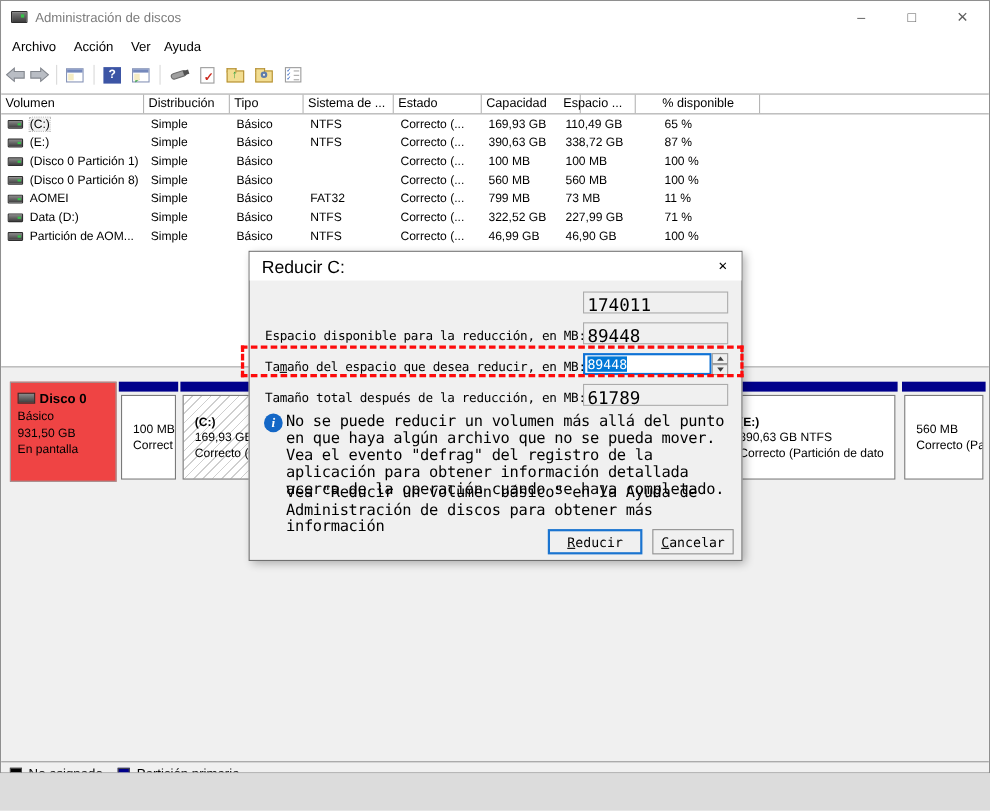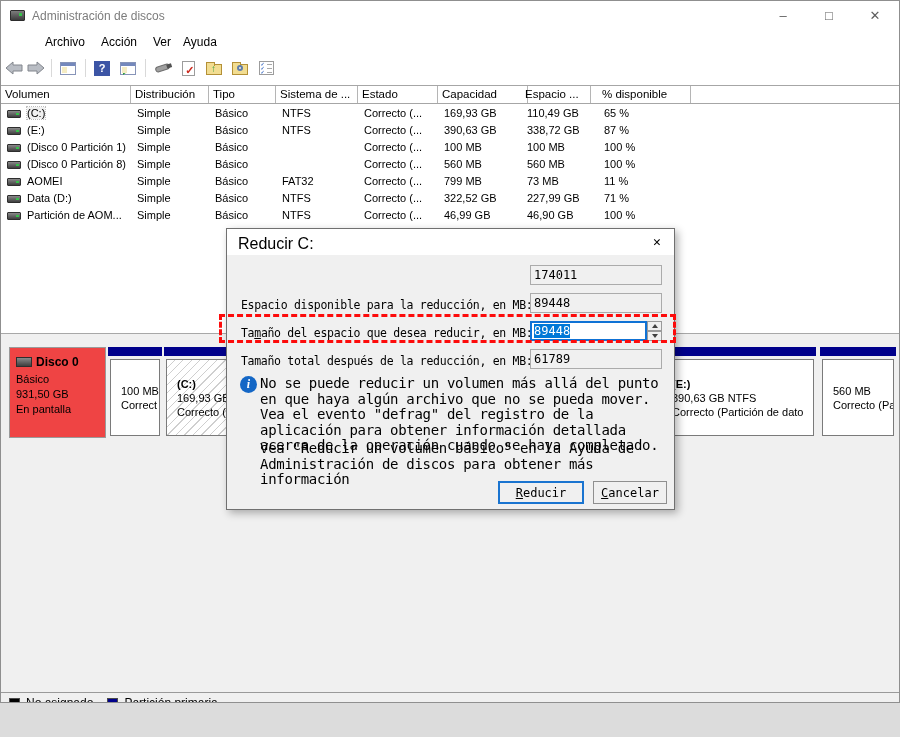--- a/index.html
+++ b/index.html
@@ -13,21 +13,21 @@
   
   #titlebar { position:absolute; left:0; top:0; width:100%; height:30px; background:#fff; }
   #title-icon { position:absolute; left:9px; top:9px; width:15px; height:11px;
     background: linear-gradient(#7d7d7d, #3c3c3c); border:1px solid #2c2c2c; border-radius:1px; }
   #title-icon::after { content:""; position:absolute; right:2px; top:2px; width:3px; height:3px; background:#36c24a; }
   #title-text { position:absolute; left:31px; top:8px; color:#7c7c7c; }
   .wbtn { position:absolute; top:0; width:44px; height:30px; text-align:center; line-height:30px; color:#5f5f5f; font-size:13px; }
   #btn-min { left:760px; } #btn-max { left:806px; } #btn-close { left:852px; }
   
   #menubar { position:absolute; left:0; top:30px; width:100%; height:22px; background:#fff; }
-  .menu-item { position:absolute; top:3px; height:17px; line-height:17px;margin-left:34px; }
+  .menu-item { position:absolute; top:3px; height:17px; line-height:17px; }
   
   #toolbar { position:absolute; left:0; top:52px; width:100%; height:31px; background:#fff; }
   .tbi { position:absolute; top:5px; width:22px; height:20px; display:flex; align-items:center; justify-content:center; }
   .tbsep { position:absolute; top:6px; width:1px; height:18px; background:#d9d9d9; }
   .win-ico { width:16px; height:13px; border:1px solid #8794b8; background:#fff; position:relative; }
   .win-ico::before { content:""; position:absolute; left:0; top:0; right:0; height:3px; background:#7488bc; }
   .win-ico::after  { content:""; position:absolute; left:1px; top:4px; width:5px; bottom:1px; background:#f5ecc3; }
   .win-ico.play u { position:absolute; left:2px; top:6px; width:0; height:0;
     border-left:4px solid #2f9e3d; border-top:3px solid transparent; border-bottom:3px solid transparent; }
   .help-ico { width:16px; height:15px; background:#3c55a5; color:#fff; font-weight:bold; font-size:11px;
@@ -49,21 +49,21 @@
   #listview { position:absolute; left:0; top:84px; width:898px; height:248px; background:#fff; }
   #lheader { position:absolute; left:0; top:0; width:100%; height:19px; background:#fff;
     border-top:1px solid #a6a6a6; border-bottom:1px solid #a6a6a6; }
   .hcell { position:absolute; top:0; height:17px; line-height:17px; padding-left:4px; border-right:1px solid #b5b5b5;
     font-size:11.5px; overflow:hidden; white-space:nowrap; }
   #rows { position:absolute; left:0; top:20px; width:100%; }
   .lrow { position:relative; height:17px; }
   .lcell { position:absolute; top:0; height:17px; line-height:17px; font-size:11px; white-space:nowrap; overflow:hidden; }
   .h0,.d0 { left:0; width:130px; } .h1,.d1 { left:130px; width:78px; } .h2,.d2 { left:208px; width:67px; }
   .h3,.d3 { left:275px; width:82px; } .h4,.d4 { left:357px; width:80px; } .h5,.d5 { left:437px; width:90px; }
-  .h6,.d6 { left:520px; width:70px; } .h7,.d7 { left:597px; width:93px; }
+  .h6,.d6 { left:507px; width:70px; } .h7,.d7 { left:597px; width:93px; }
   .d0 { padding-left:6px; } .d1,.d2,.d3,.d4,.d5,.d6,.d7 { padding-left:6px; }
   .vol-icon { display:inline-block; width:14px; height:8px; margin-right:6px; vertical-align:-1px;
     background:linear-gradient(#8a8a8a,#3f3f3f); border:1px solid #2e2e2e; border-radius:1px; position:relative; }
   .vol-icon::after { content:""; position:absolute; right:1px; top:2px; width:3px; height:2px; background:#36c24a; }
   .sel-label { background:#f0f0f0; outline:1px dotted #bdbdbd; }
   
   #graphic { position:absolute; left:0; top:332px; width:898px; height:359px; background:#f0f0f0; border-top:1px solid #a8a8a8; }
   #diskpanel { position:absolute; left:8px; top:13px; width:97px; height:91px; background:#ef4444;
     border:1px solid #9a9a9a; padding:7px 6px; }
   #disk-ico { display:inline-block; width:16px; height:10px; margin-right:4px; vertical-align:-1px;
@@ -91,21 +91,21 @@
   #statusbar { position:absolute; left:0; top:712px; width:898px; height:24px; background:#f0f0f0; border-top:1px solid #cccccc; }
   
   #dialog { position:absolute; left:225px; top:227px; width:449px; height:282px; background:#f0f0f0;
     border:1px solid #707070; box-shadow:3px 3px 8px rgba(0,0,0,.3); z-index:50;
     font-family:"DejaVu Sans Mono", monospace; }
   #dlg-title { position:absolute; left:0; top:0; width:100%; height:26px; background:#fff; }
   #dlg-title-text { position:absolute; left:11px; top:6px; font-family:"Liberation Sans",sans-serif; font-size:16px; }
   #dlg-close { position:absolute; right:6px; top:3px; width:22px; height:20px; text-align:center; line-height:20px; font-size:13px; color:#000; }
   .fld-label { position:absolute; left:14px; font-size:11.5px; letter-spacing:-0.3px; white-space:nowrap; }
   .fld-box { position:absolute; left:303px; width:132px; height:20px; background:#f0f0f0; border:1px solid #ababab;
-    font-size:12px; padding:2px 3px; color:#000; white-space:nowrap; }
+    font-size:16px; padding:2px 3px; color:#000; white-space:nowrap; }
   #fl-0 { top:41px; } #fb-0 { top:36px; }
   #fl-1 { top:69px; } #fb-1 { top:64px; }
   #fl-2 { top:97px; }
   #fl-3 { top:125px; } #fb-3 { top:120px; }
   #fb-2 { position:absolute; left:303px; top:92px; width:117px; height:20px; background:#fff; border:2px solid #0f72d5; padding:1px 2px; font-size:12px; }
   #fb-2 .selval { background:#0078d7; color:#fff; }
   #spinner { position:absolute; left:420px; top:92px; width:15px; height:20px; }
   .spin-btn { position:absolute; left:0; width:15px; height:10px; background:#f0f0f0; border:1px solid #9a9a9a;
     display:flex; align-items:center; justify-content:center; }
   #spin-up { top:0; } #spin-down { top:10px; }

